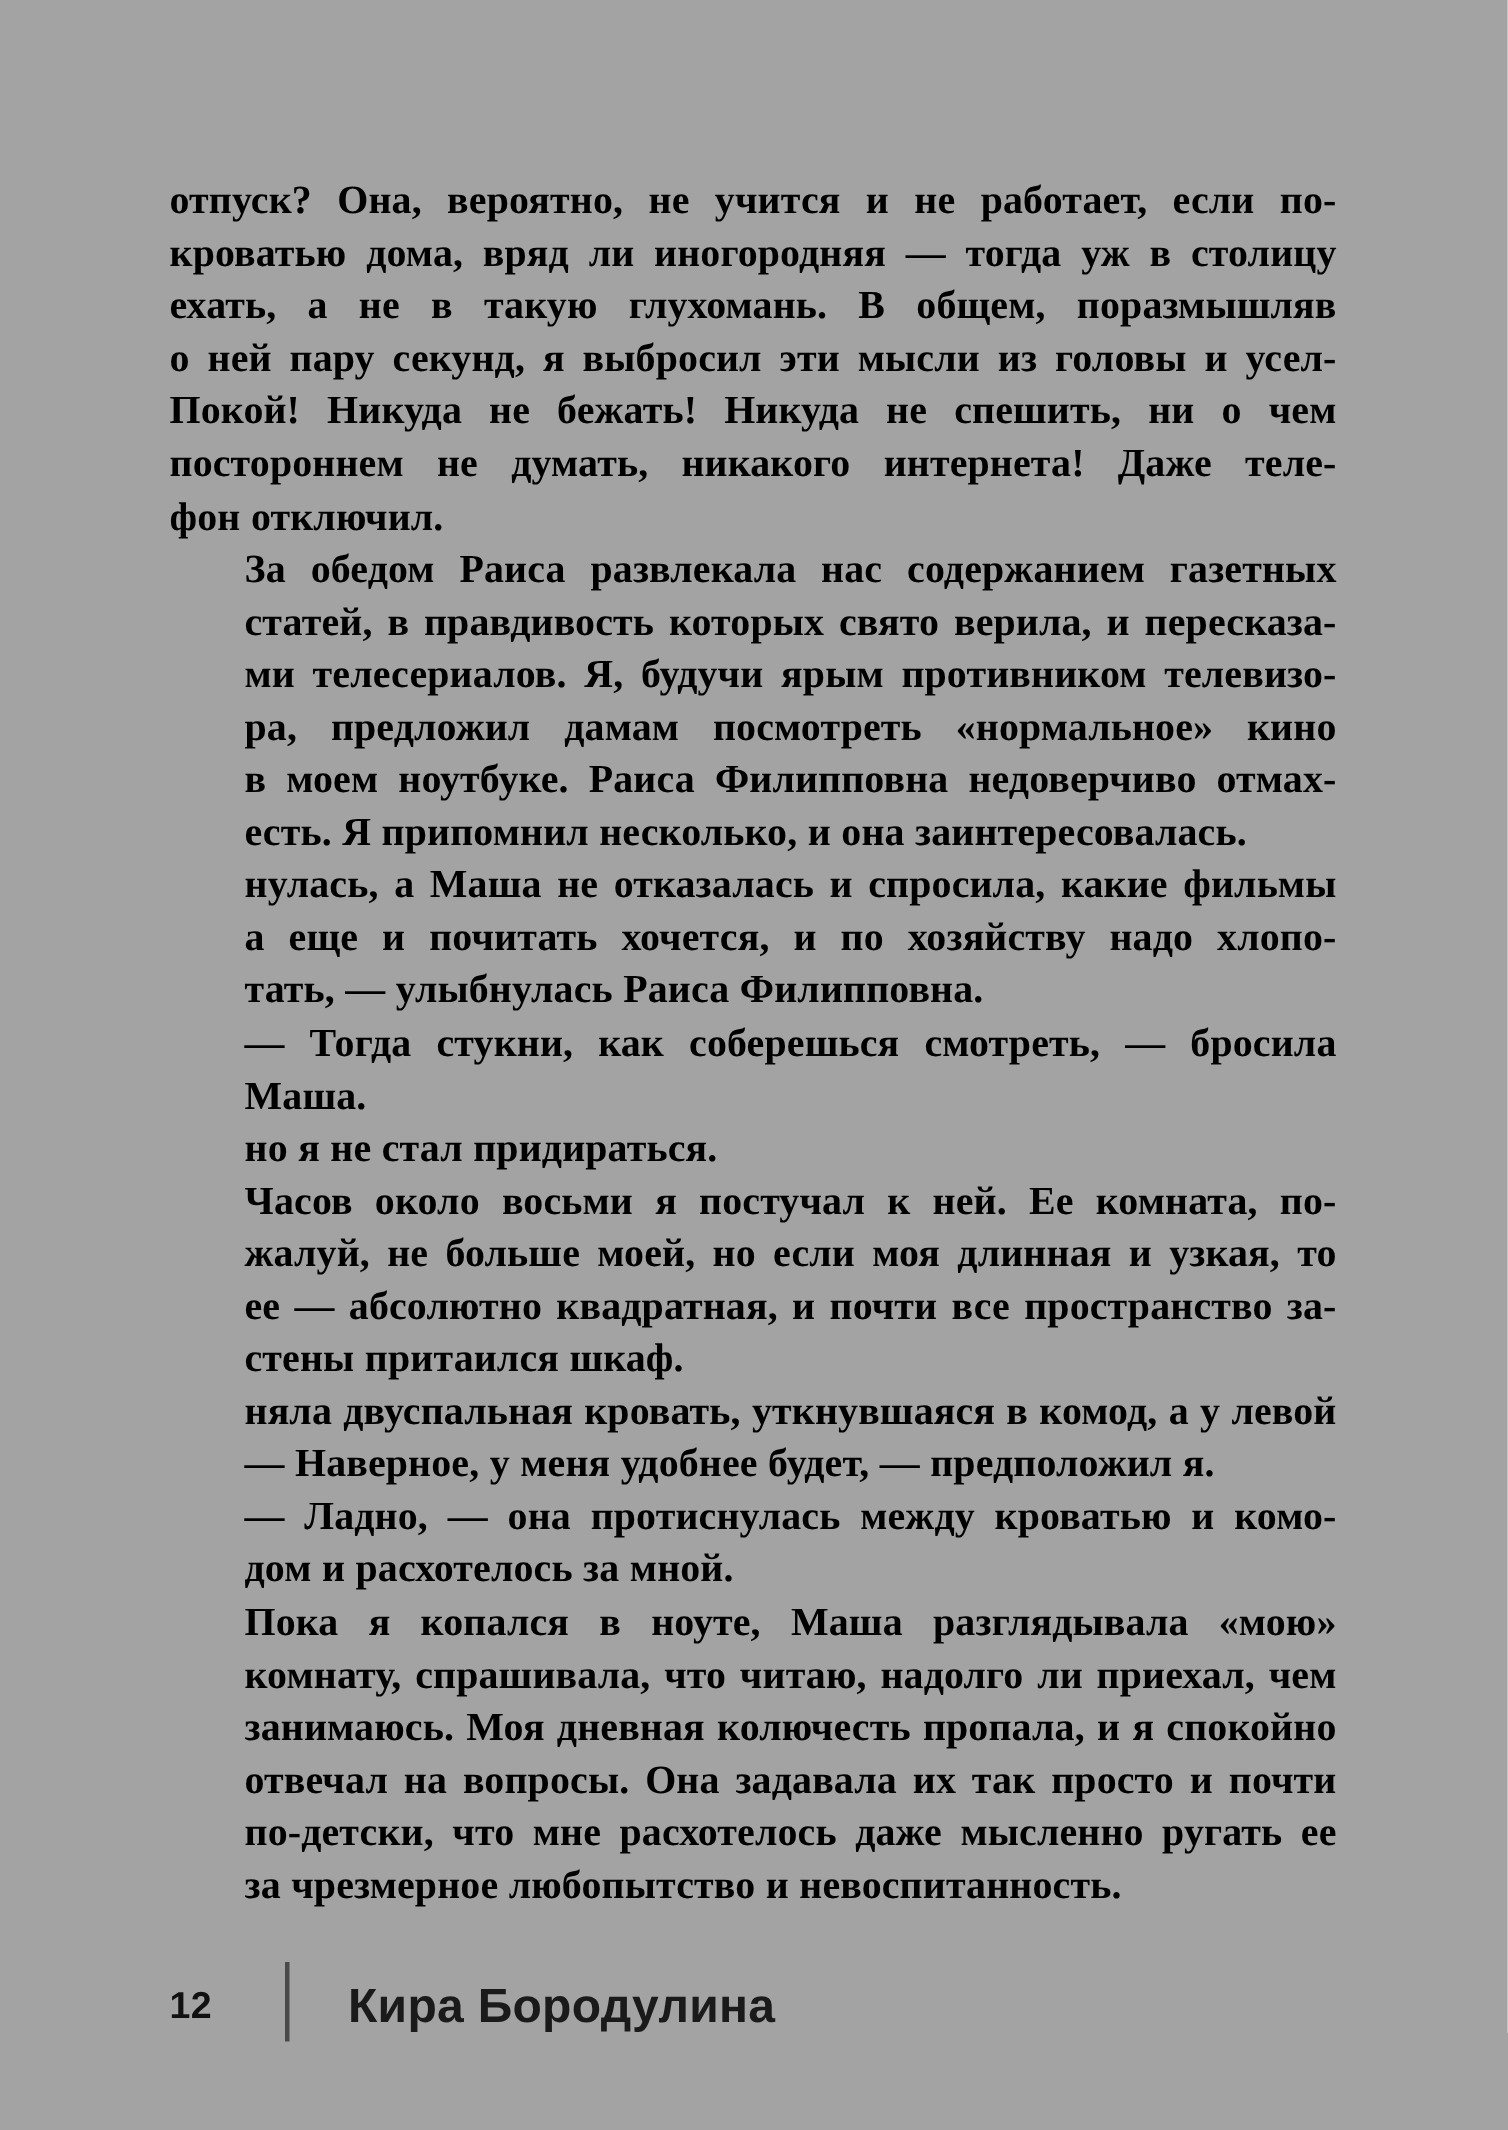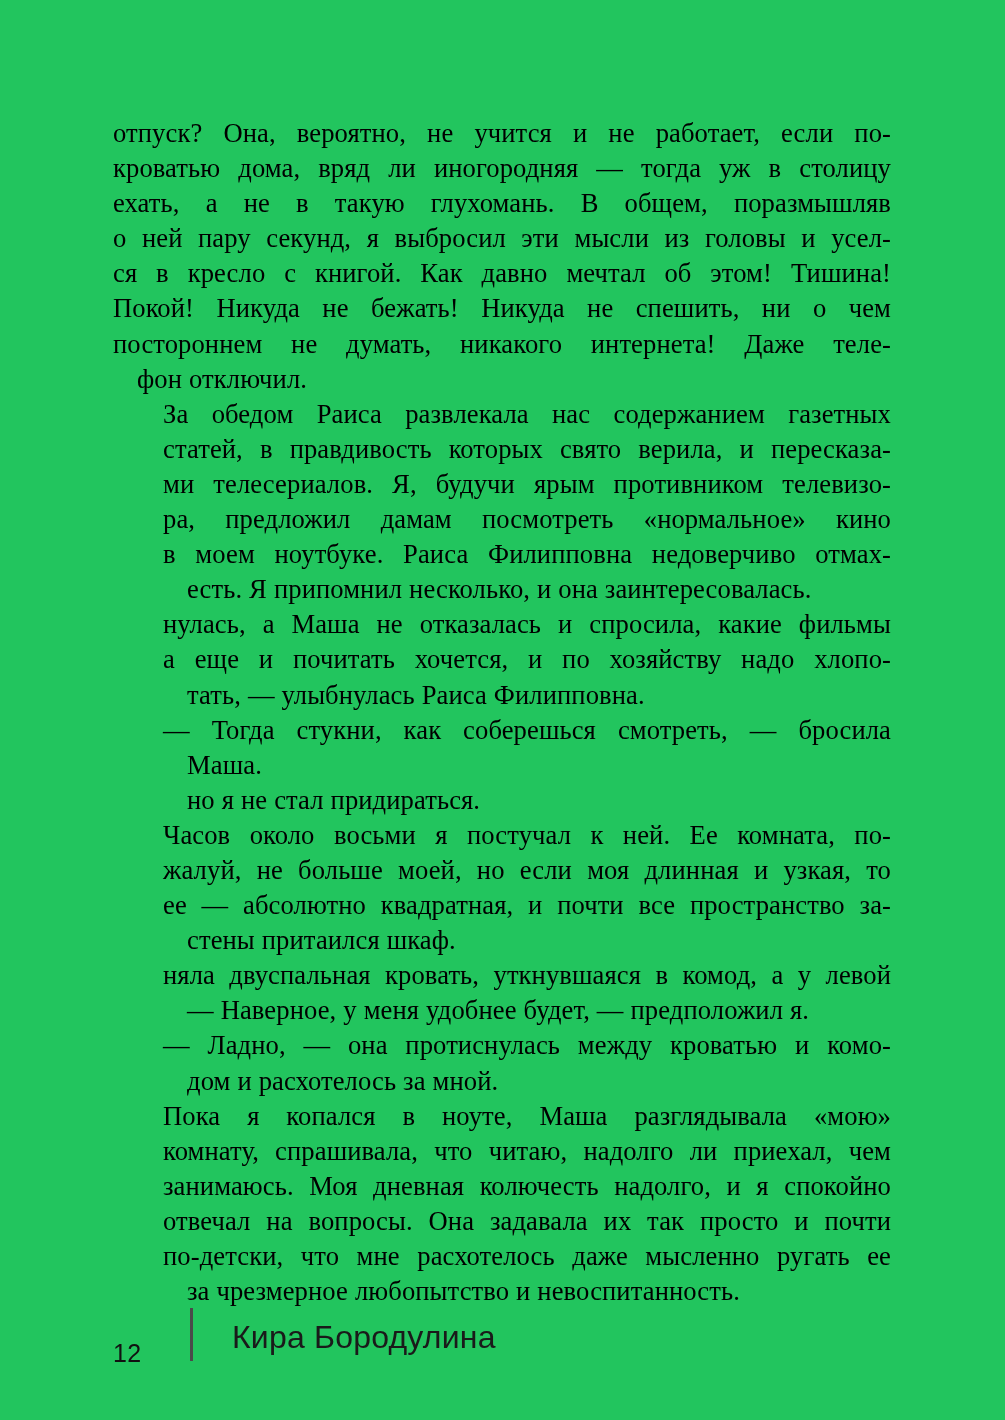--- a/index.html
+++ b/index.html
@@ -13,21 +13,22 @@
     position: relative;
     overflow: hidden;
     font-family: "Liberation Serif", "DejaVu Serif", serif;
     color: #000000;
     -webkit-font-smoothing: antialiased;
   }
 
   #page {
     position: absolute;
     inset: 0;
-    background: #22c55e;
+    background: #a3a3a3;
+    font-weight: bold;
   }
 
   
   #text-column {
     position: absolute;
     left: 113px;
     top: 116px;
     width: 778px;
   }
 
@@ -57,38 +58,37 @@
 
   
   .jline {
     display: block;
     text-align: justify;
     text-align-last: justify;
     white-space: pre-wrap;
   }
   .jline.last {
     text-align-last: left;
-    margin-left: 24px;
   }
   .jline.indent {
     text-indent: 50px;
   }
 
   
   #footer {
     position: absolute;
     left: 113px;
     top: 1308px;
     width: 778px;
     height: 60px;
   }
   #page-number {
     position: absolute;
     left: 0;
-    top: 30px;
+    top: 14px;
     font-family: "Liberation Sans", "DejaVu Sans", sans-serif;
     font-size: 25px;
     line-height: 30px;
     color: #111111;
     letter-spacing: 0.3px;
   }
   #footer-rule {
     position: absolute;
     left: 77px;
     top: 0px;
@@ -113,21 +113,20 @@
 
 <div id="page">
 
   <div id="text-column">
 
     <p class="para no-indent stretch-all">
       <span class="jline">отпуск? Она, вероятно, не учится и не работает, если по-</span>
       <span class="jline">кроватью дома, вряд ли иногородняя — тогда уж в столицу</span>
       <span class="jline">ехать, а не в такую глухомань. В общем, поразмышляв</span>
       <span class="jline">о ней пару секунд, я выбросил эти мысли из головы и усел-</span>
-      <span class="jline">ся в кресло с книгой. Как давно мечтал об этом! Тишина!</span>
       <span class="jline">Покой! Никуда не бежать! Никуда не спешить, ни о чем</span>
       <span class="jline">постороннем не думать, никакого интернета! Даже теле-</span>
       <span class="jline last">фон отключил.</span>
     </p>
 
     <p class="para stretch-all">
       <span class="jline indent">За обедом Раиса развлекала нас содержанием газетных</span>
       <span class="jline">статей, в правдивость которых свято верила, и пересказа-</span>
       <span class="jline">ми телесериалов. Я, будучи ярым противником телевизо-</span>
       <span class="jline">ра, предложил дамам посмотреть «нормальное» кино</span>
@@ -163,21 +162,21 @@
     </p>
 
     <p class="para stretch-all">
       <span class="jline indent">— Ладно, — она протиснулась между кроватью и комо-</span>
       <span class="jline last">дом и расхотелось за мной.</span>
     </p>
 
     <p class="para stretch-all">
       <span class="jline indent">Пока я копался в ноуте, Маша разглядывала «мою»</span>
       <span class="jline">комнату, спрашивала, что читаю, надолго ли приехал, чем</span>
-      <span class="jline">занимаюсь. Моя дневная колючесть надолго, и я спокойно</span>
+      <span class="jline">занимаюсь. Моя дневная колючесть пропала, и я спокойно</span>
       <span class="jline">отвечал на вопросы. Она задавала их так просто и почти</span>
       <span class="jline">по-детски, что мне расхотелось даже мысленно ругать ее</span>
       <span class="jline last">за чрезмерное любопытство и невоспитанность.</span>
     </p>
 
   </div>
 
   <div id="footer">
     <div id="page-number">12</div>
     <div id="footer-rule"></div>

